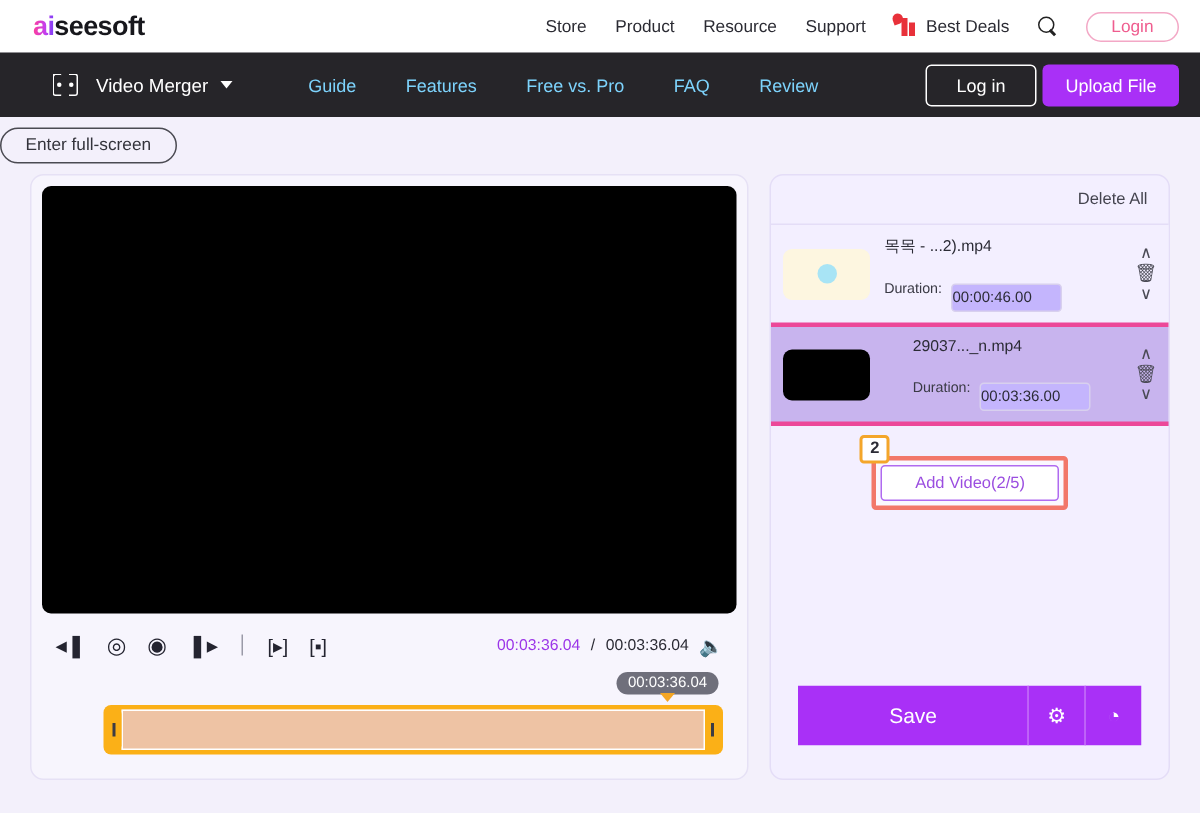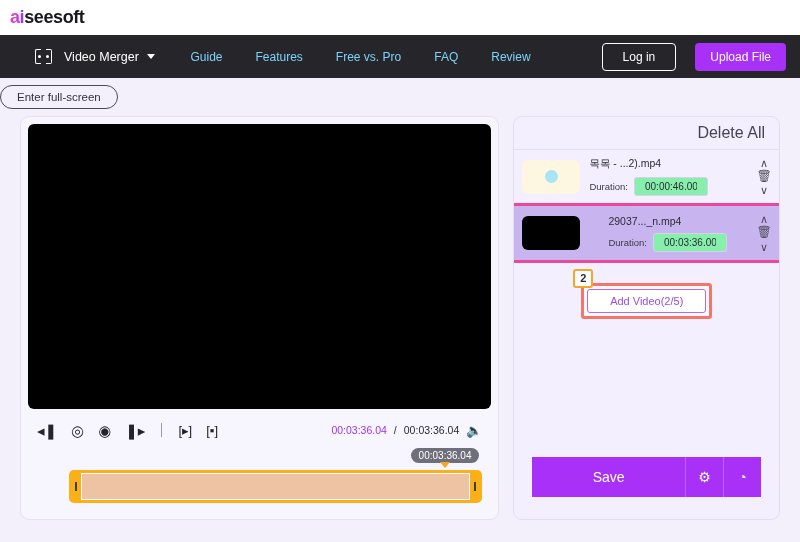--- a/index.html
+++ b/index.html
@@ -7,21 +7,21 @@
     width: 800px; height: 542px;
     font-family: "Liberation Sans", sans-serif;
     background: #f3f0fb;
     overflow: hidden;
   }
 
   
   .topbar {
     height: 35px; background: #ffffff;
     display: flex; align-items: center;
-    padding: 0 14px 0 10px;
+    padding: 0 14px 0 22px;
   }
   .logo { font-size: 18px; font-weight: bold; letter-spacing: -0.4px; }
   .logo .ai {
     background: linear-gradient(90deg,#ff3d9a 0%, #c13ef0 60%, #7b3ff5 100%);
     -webkit-background-clip: text; background-clip: text; color: transparent;
   }
   .logo .rest { color: #17171c; }
   .top-nav { margin-left: auto; display: flex; align-items: center; gap: 19px; }
   .top-nav a { font-size: 11.5px; color: #2b2b33; text-decoration: none; }
   .best-deals { display: flex; align-items: center; gap: 4px; }
@@ -65,21 +65,21 @@
   .merge-ico em { position:absolute; top:6px; width:3px; height:3px; background:#fff; border-radius:50%; }
   .merge-ico em:nth-of-type(1){ left:3px; }
   .merge-ico em:nth-of-type(2){ right:3px; }
   .tool-name { color: #ffffff; font-size: 12.5px; }
   .caret-dn {
     width:0;height:0;border-left:4px solid transparent;border-right:4px solid transparent;
     border-top:5px solid #fff; margin-left:8px; display:inline-block;
   }
   .dark-links { margin-left: auto; display: flex; align-items: center; gap: 33px; }
   .dark-links a { color: #7dd3fc; font-size: 12px; text-decoration: none; }
-  .nav-right { display: flex; align-items: flex-end; gap: 19px; margin-left: 38px; }
+  .nav-right { display: flex; align-items: flex-end; gap: 4px; margin-left: 38px; }
   .btn-login-dk {
     border: 1px solid #ffffff; border-radius: 4px; background: transparent;
     color: #fff; font-size: 12px; padding: 6px 20px; cursor: pointer;
   }
   .btn-upload {
     border: none; border-radius: 4px; background: #a930f7;
     color: #fff; font-size: 12px; padding: 7px 15px; cursor: pointer;
   }
 
   
@@ -139,42 +139,43 @@
 
   
   .side-card {
     flex: 1; background: #f3efff; border: 1px solid #e4ddf7;
     border-radius: 9px; display: flex; flex-direction: column;
   }
   .side-head {
     height: 33px; display:flex; align-items:center; justify-content:flex-end;
     padding-right: 14px; border-bottom: 1px solid #e4ddf7;
   }
-  .del-all { font-size: 16px; color: #44444f; cursor: pointer; }
+  .del-all { font-size: 11px; color: #44444f; cursor: pointer; }
 
   .vid-row {
     display: flex; align-items: center; gap: 9px;
     padding: 7px 6px 7px 8px; border-bottom: 3px solid #ec4899;
     background: #f3efff;
   }
   .vid-row.selected { background: #c8b4ee; gap: 28px; }
   .thumb { width: 58px; height: 34px; border-radius: 6px; flex: none;
            display:flex; align-items:center; justify-content:center; }
   .thumb.cream { background: #fdf6e0; }
   .thumb.black { background: #000; }
   .dot-blue { width: 13px; height: 13px; border-radius: 50%; background: #a8e4f5; }
   .vid-meta { flex: 1; min-width: 0; }
   .vid-name { font-size: 10.5px; color: #2b2b35; margin-bottom: 6px;
               white-space: nowrap; overflow: hidden; text-overflow: ellipsis; }
   .dur-line { display: flex; align-items: center; gap: 6px; }
   .dur-lbl { font-size: 9.5px; color: #3a3a45; }
   .dur-inp {
-    background: #86efac; border: 1px solid #d8d0ee; border-radius: 3px;
-    font-size: 10px; color: #2b2b35; padding: 3px 10px; width: 74px;
+    background: #c4b5fd; border: 1px solid #d8d0ee; border-radius: 3px;
+    font-size: 10px; color: #2b2b35; padding: 3px 0; width: 74px;
     font-family: "Liberation Sans", sans-serif;
+    margin-top: 12px;
   }
   .row-actions { display: flex; flex-direction: column; align-items: center; gap: 1px; width: 18px; flex:none; }
   .chev, .trash { font-size: 11px; color: #4a4a55; cursor: pointer; line-height: 1.1; }
   .trash { font-size: 12px; }
 
   .add-zone { position: relative; padding: 20px 0 0 0; display:flex; justify-content:center; }
   .hl-box {
     position: relative; border: 3px solid #f2776a; border-radius: 3px;
     padding: 3px; background: #faf7ff;
   }
@@ -203,20 +204,37 @@
     align-items:center; justify-content:center;
   }
 </style>
 </head>
 <body>
 
 <div class="topbar">
   <div class="logo">
     <span class="ai">ai</span><span class="rest">seesoft</span>
   </div>
+  <nav class="top-nav">
+    <a href="#">Store</a>
+    <a href="#">Product</a>
+    <a href="#">Resource</a>
+    <a href="#">Support</a>
+    <a href="#" class="best-deals">
+      <span class="deal-ico">
+          <b></b>
+          <i></i>
+          <i></i>
+          <i></i>
+        </span>
+      <span>Best Deals</span>
+    </a>
+    <span class="search-ico"></span>
+    <button class="login-btn">Login</button>
+  </nav>
 </div>
 
 <div class="darknav">
   <span class="merge-ico">
     <span></span>
       <span></span>
       <em></em>
       <em></em>
   </span>
   <span class="tool-name">Video Merger</span>

